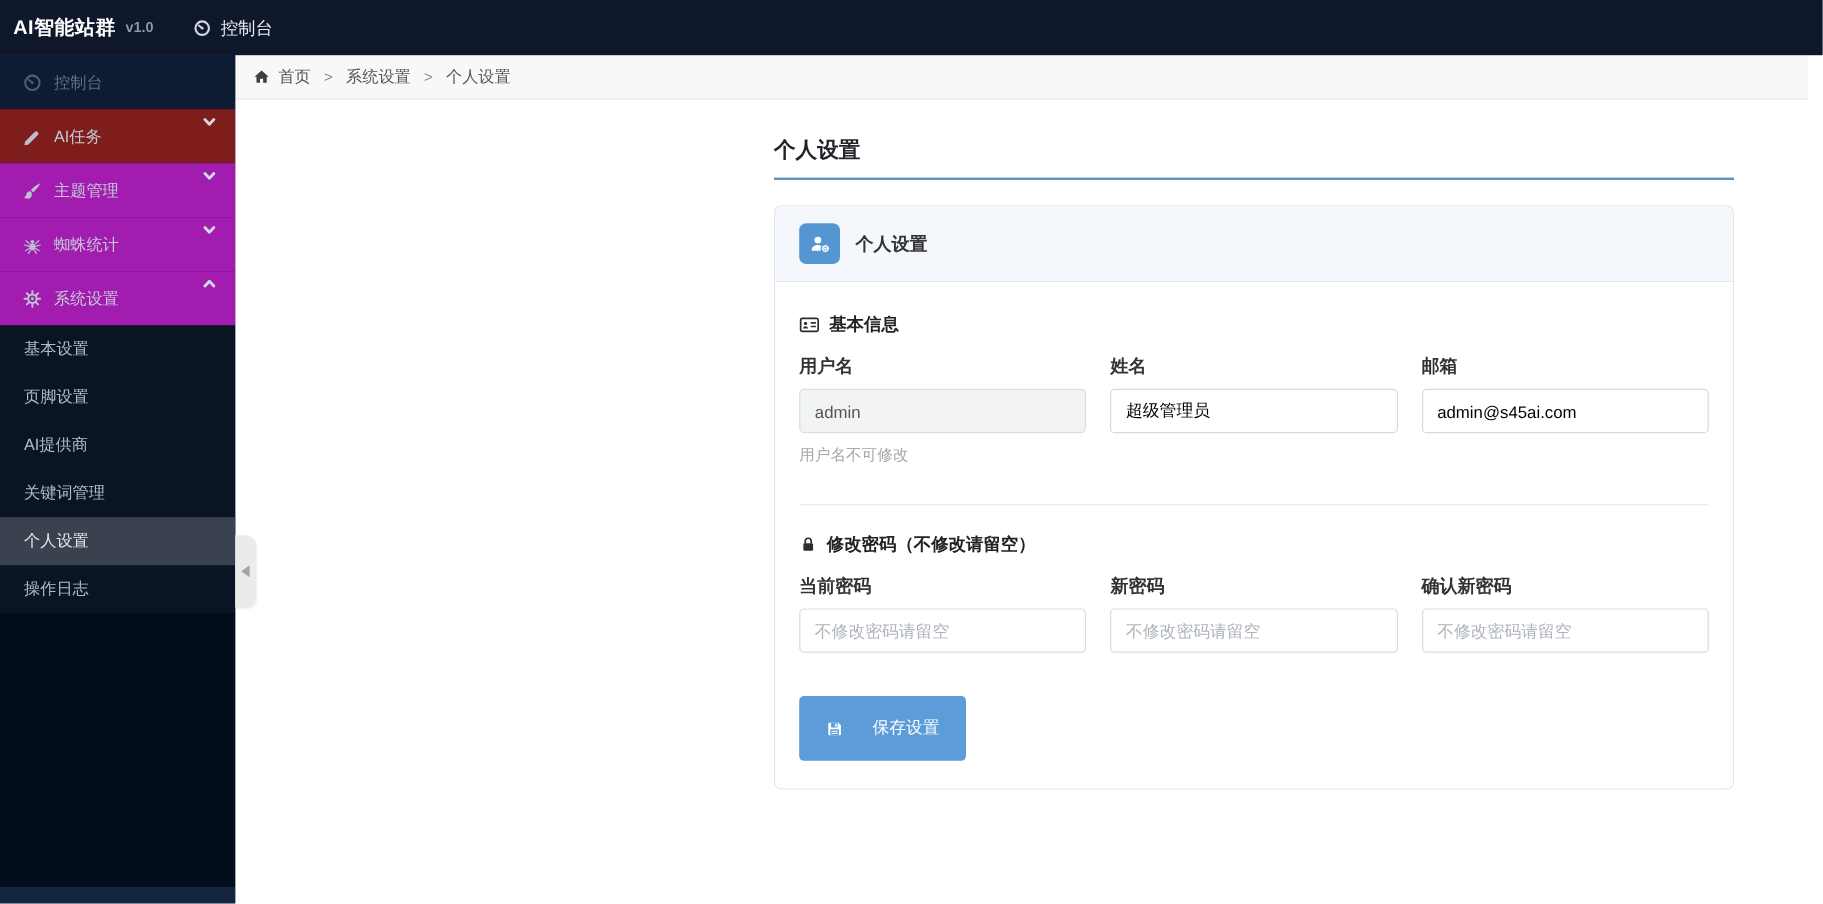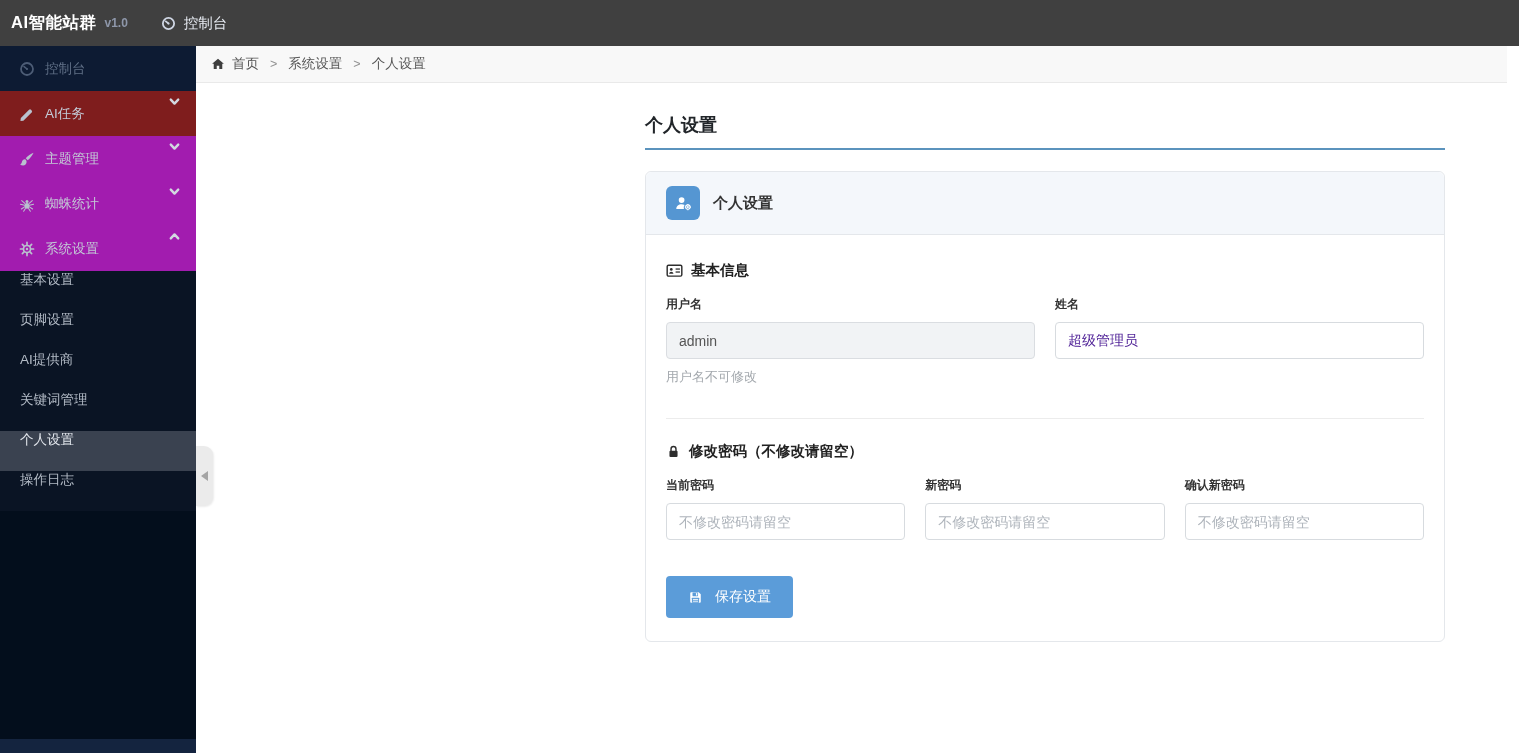--- a/index.html
+++ b/index.html
@@ -2,39 +2,39 @@
 <html><head>
 <meta charset="utf-8">
 <style>
   * { margin:0; padding:0; box-sizing:border-box; }
   html,body { width:1519px; height:753px; overflow:hidden; }
   body { font-family:"Liberation Sans","DejaVu Sans",sans-serif; background:#fff; }
   .page { position:relative; width:1519px; height:753px; }
 
   
   .navbar { position:absolute; top:0; left:0; width:100%; height:46px;
-    background:#404040; display:flex; align-items:center; padding-left:11px; z-index:30; }
+    background:#0f172a; display:flex; align-items:center; padding-left:11px; z-index:30; }
   .brand { color:#fff; font-size:16.5px; font-weight:bold; letter-spacing:.5px; }
   .version { color:#8e97aa; font-size:12px; font-weight:bold; margin-left:8px; }
   .nav-console { display:flex; align-items:center; gap:8px; margin-left:33px;
     color:#e6eaf1; font-size:14.5px; cursor:pointer; }
   .nav-console .ic { display:flex; color:#cfd6e4; }
 
   
   .sidebar { position:absolute; top:46px; left:0; width:196px; height:707px;
     background:#030e1c; display:flex; flex-direction:column; z-index:20; }
   .menu-item { height:45px; display:flex; align-items:center; padding:0 18px;
     position:relative; color:#c3cad6; font-size:13.5px; background:#a21caf; cursor:pointer; }
   .menu-item.console { background:#0d1b33; color:#5f6f86; cursor:default; }
   .menu-item.shade { background:#7f1d1d; }
   .mi-icon { width:18px; margin-right:9px; display:flex; justify-content:center; color:#b9c1ce; }
   .menu-item.console .mi-icon { color:#4d5d76; }
   .chev { position:absolute; right:15px; top:4px; color:#d2d8e0; display:flex; }
   .submenu { background:#0a1424; }
-  .sub-item { height:40px; display:flex; padding:0 18px 0 20px;
+  .sub-item { height:40px; display:flex; align-items:center; padding:0 18px 0 20px;
     color:#b4bcc7; font-size:13.5px; cursor:pointer; }
   .sub-item.active { background:#3a4250; color:#e4e8ee; }
   .side-fill { flex:1; background:#030e1c; }
   .side-bottom { height:14px; background:#14243f; }
 
   
   .collapse-handle { position:absolute; left:196px; top:446px; width:17px; height:60px;
     background:#ebebeb; border-radius:0 9px 9px 0; display:flex; align-items:center;
     justify-content:center; cursor:pointer; z-index:25; box-shadow:1px 1px 2px rgba(0,0,0,.08); }
   .tri-left { width:0; height:0; border-top:5.5px solid transparent;
@@ -60,32 +60,32 @@
     display:flex; align-items:center; justify-content:center; }
   .card-header-title { margin-left:13px; font-size:15px; font-weight:bold; color:#333; }
   .card-body { padding:26px 20px 23px 20px; }
 
   .section-heading { display:flex; align-items:center; gap:8px;
     font-size:14.5px; font-weight:bold; color:#222; }
   .section-heading .ic { display:flex; color:#2d2d2d; }
 
   .form-row { display:flex; gap:20px; }
   .field { flex:1; min-width:0; }
-  .field label { display:block; font-size:12px; font-weight:bold; color:#333; margin:16px 0 9px; }
+  .field label { display:block; font-size:15px; font-weight:bold; color:#333; margin:16px 0 9px; }
   .field input { width:100%; height:37px; border:1px solid #d7dbdf; border-radius:4px;
-    padding:0 12px; font-size:14px; color:#4c1d95; background:#fff; outline:none;
+    padding:0 12px; font-size:14px; color:#000000; background:#fff; outline:none;
     font-family:"Liberation Sans","DejaVu Sans",sans-serif; }
   .field input::placeholder { color:#aeb4bb; }
   .field input:disabled { background:#f1f3f5; color:#555; border-color:#dadde1; }
   .hint { font-size:13px; color:#a3a8ad; margin-top:9px; }
 
   .divider { border:none; border-top:1px solid #ececec; margin:32px 0 23px; }
 
-  .save-btn { margin-top:36px; display:inline-flex; align-items:center; gap:12px;
-    background:#5b9cd9; color:#fff; border:none; border-radius:4px; height:42px;
+  .save-btn { margin-top:36px; display:inline-flex; align-items:center; gap:24px;
+    background:#5b9cd9; color:#fff; border:none; border-radius:4px; height:54px;
     padding:0 22px; font-size:14px; cursor:pointer;
     font-family:"Liberation Sans","DejaVu Sans",sans-serif; }
   .save-btn .ic { display:flex; }
   svg { display:block; }
 </style>
 </head>
 <body>
 
 <div class="page">
 
@@ -283,20 +283,24 @@
           <div class="form-row">
             <div class="field">
               <label>用户名</label>
               <input type="text" disabled="" value="admin" style="">
               <div class="hint">用户名不可修改</div>
             </div>
             <div class="field">
               <label>姓名</label>
               <input type="text" value="超级管理员" style="">
             </div>
+            <div class="field">
+              <label>邮箱</label>
+              <input type="text" value="admin@s45ai.com" style="">
+            </div>
           </div>
 
           <hr class="divider">
 
           <div class="section-heading">
             <span class="ic">
               <svg width="15" height="15" viewBox="0 0 20 20">
                   <path d="M6.7 9.2V6.7a3.3 3.3 0 0 1 6.6 0v2.5" fill="none" stroke="currentColor" stroke-width="1.9"></path>
                   <rect x="4.6" y="8.9" width="10.8" height="8.5" rx="1.4" fill="currentColor"></rect>
                 </svg>

